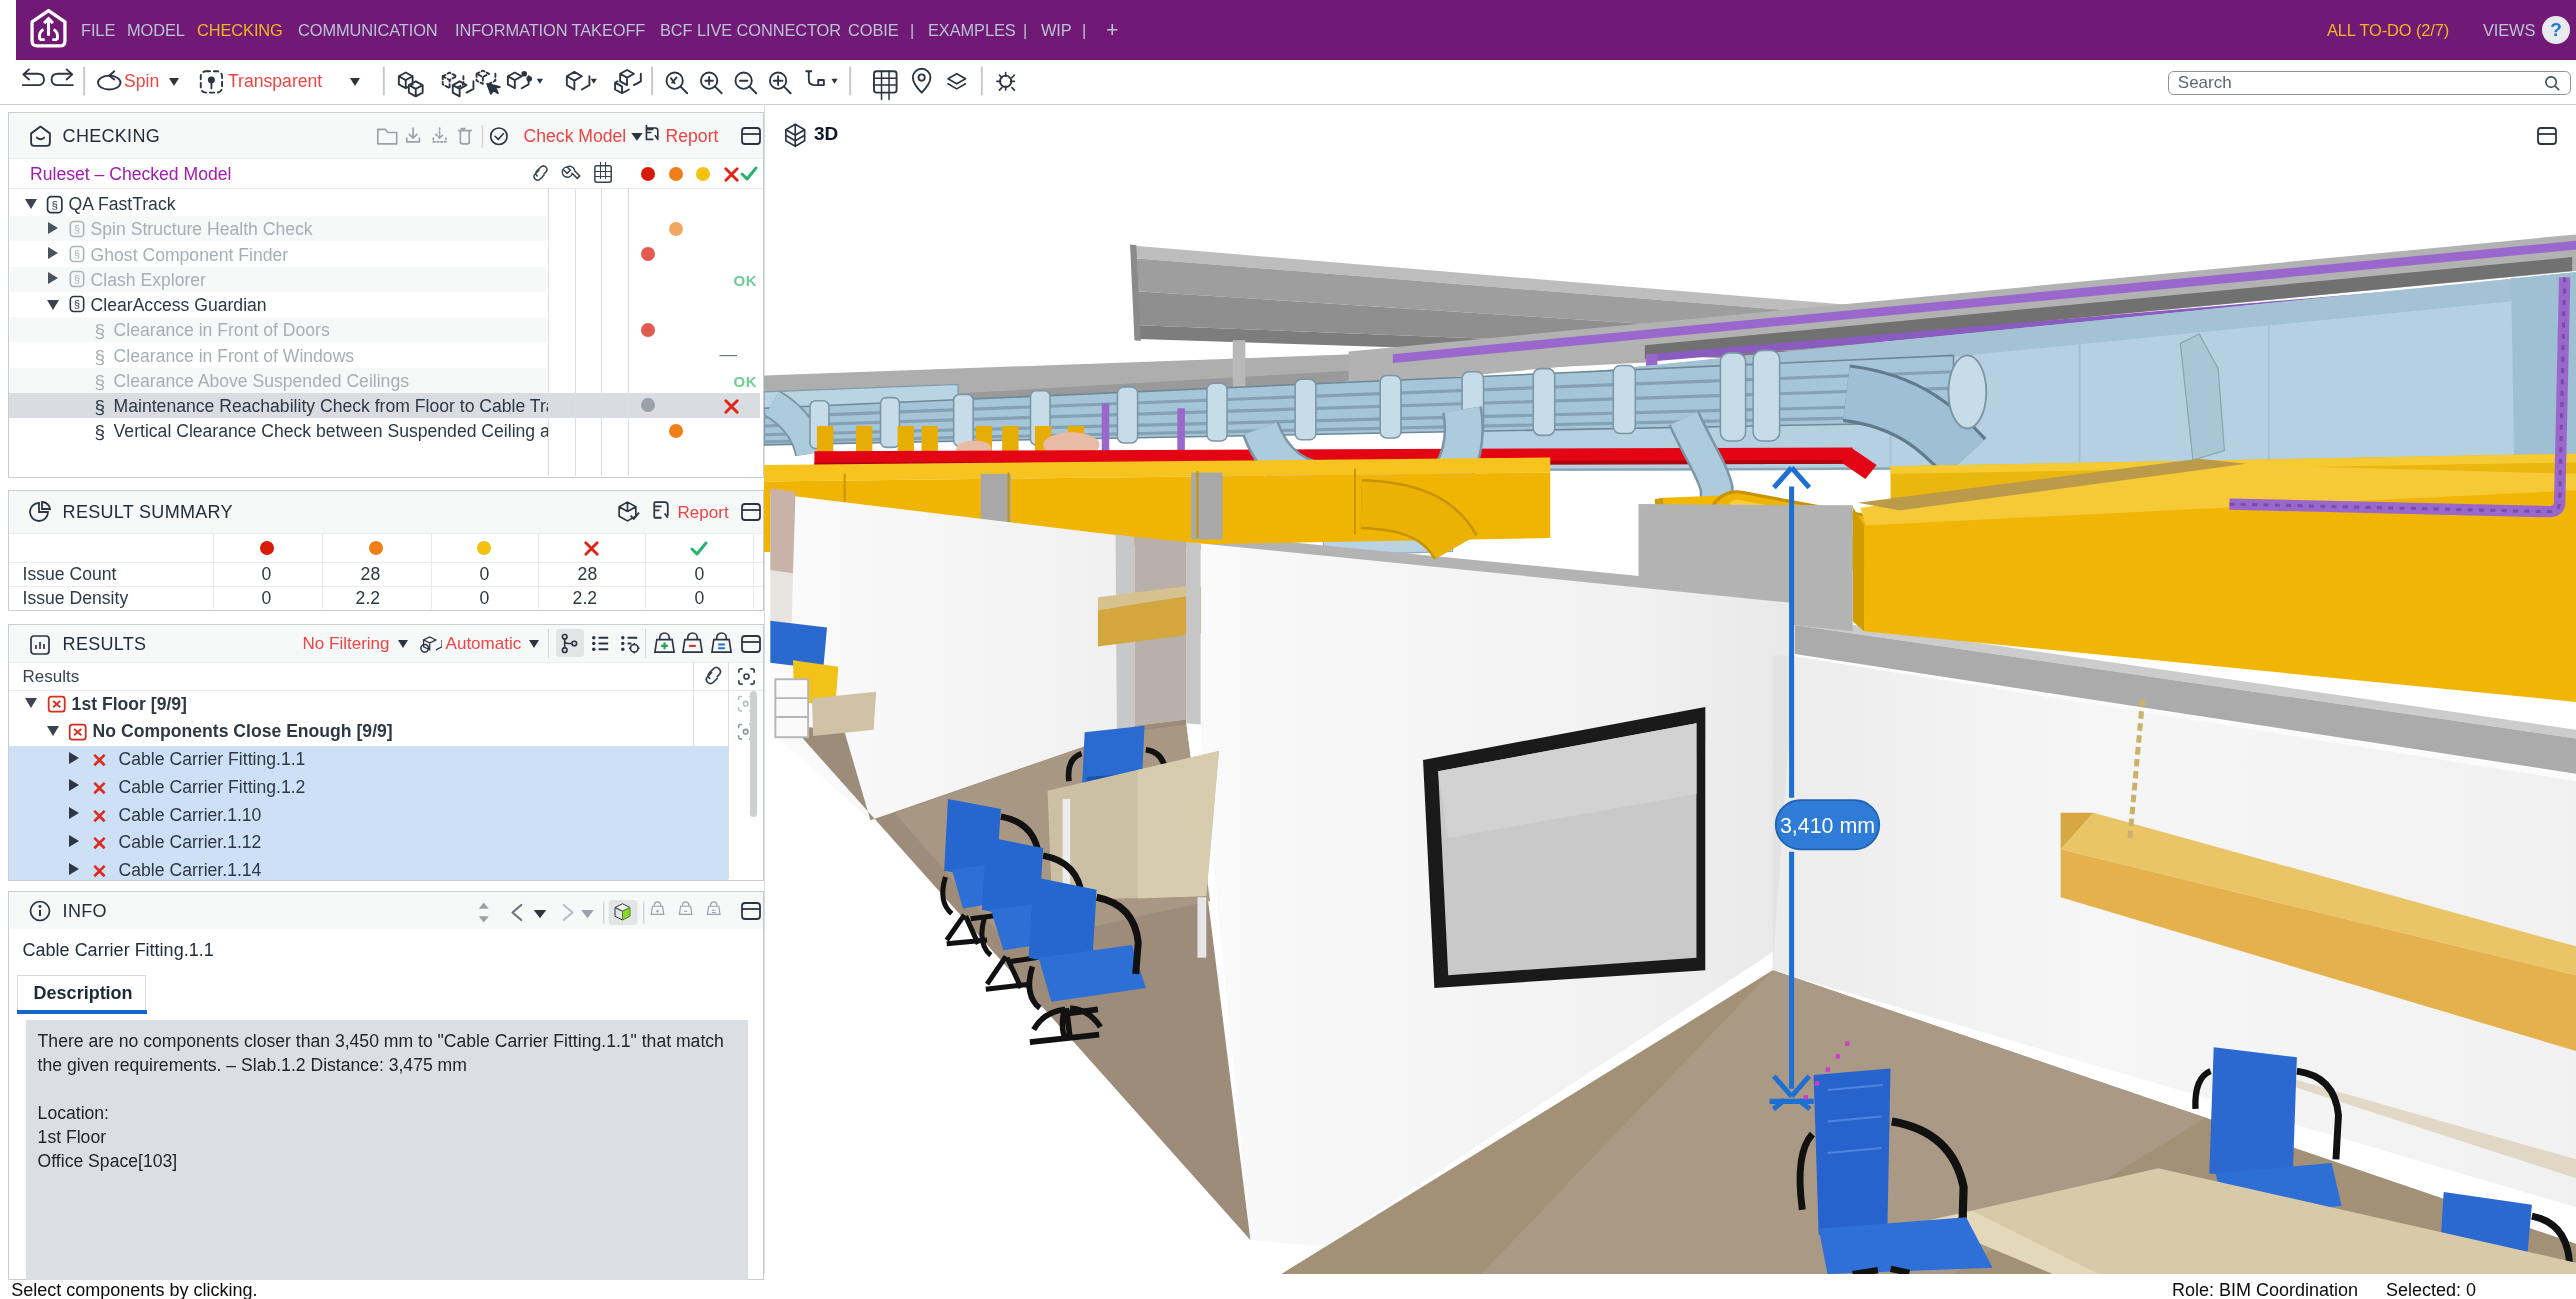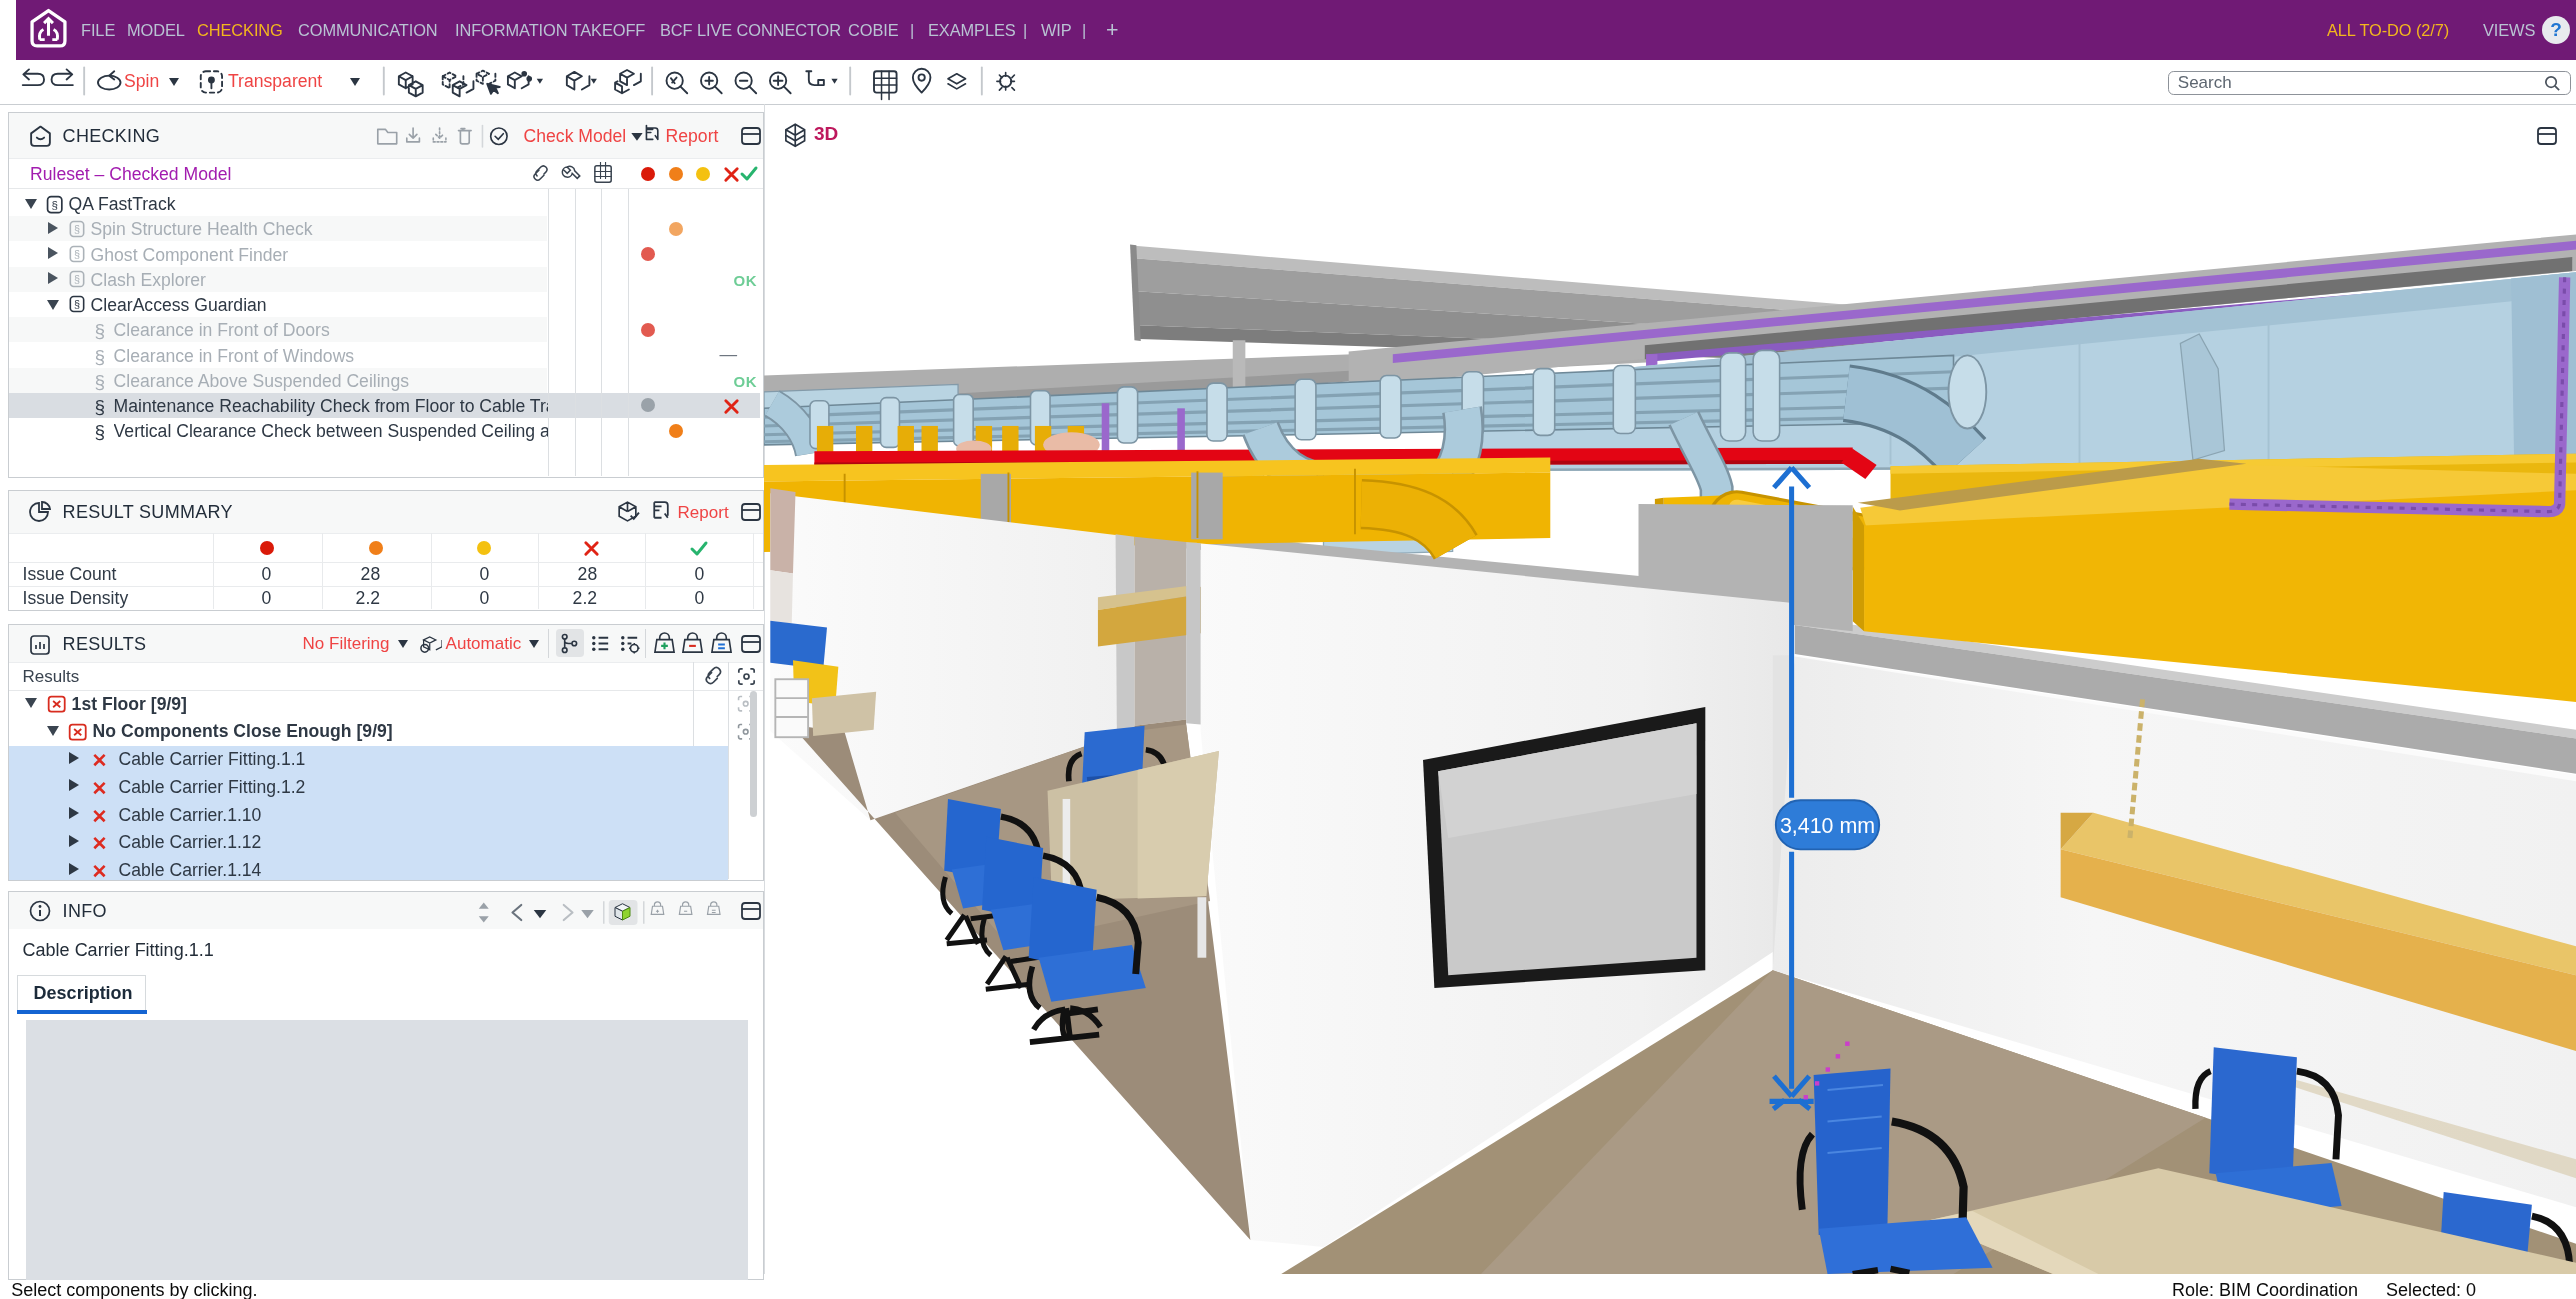--- a/index.html
+++ b/index.html
@@ -403,20 +403,21 @@
 </svg>
 <svg class="icon" style="left:730px;top:7px" width="24" height="24" viewBox="0 0 24 24">
       <rect x="3" y="4" width="18" height="16" rx="3" fill="none" stroke="#2b3542" stroke-width="1.8"></rect>
       <path d="M3 10 l18 0" stroke="#2b3542" stroke-width="1.8"></path>
     </svg>
 <span class="tree" style="left:14px;top:48px;font-size:18px;color:#232d38">Cable Carrier Fitting.1.1</span>
 <div style="position:absolute;left:8.8px;top:83px;width:127px;height:35px;background:#fff;border:1.3px solid #d6dadd;border-bottom:none"></div>
 <span style="position:absolute;left:25px;top:91px;font-size:18px;font-weight:bold;color:#1c2b3a">Description</span>
 <div style="position:absolute;left:8.8px;top:118px;width:130px;height:3.8px;background:#1464d2"></div>
 <div style="position:absolute;left:17.6px;top:128px;width:722px;height:260px;background:#dbdfe4"></div>
+<div style="position:absolute;left:29px;top:137px;width:699px;font-size:17.6px;line-height:24px;color:#20262e">There are no components closer than 3,450 mm to "Cable Carrier Fitting.1.1" that match<br>the given requirements. – Slab.1.2 Distance: 3,475 mm<br><br>Location:<br>1st Floor<br>Office Space[103]</div>
 </div>
 <div style="position:absolute;left:764px;top:104px;width:1.3px;height:1170px;background:#d9dcdf"></div>
 <div id="vp3d">
 <svg width="1812" height="1170" viewBox="1212 165 2876 1857">
 
 <polygon points="1212,596 2620,545 2620,575 1212,645" fill="#aeaeae"></polygon>
 <polygon points="1212,642 2218,584 2220,600 1212,670" fill="#9a9a9a"></polygon>
 
 <polygon points="1800,390 2985,488 2985,504 1800,410" fill="#bdbdbd"></polygon>
 <polygon points="1800,410 2985,504 2985,538 1803,462" fill="#9e9e9e"></polygon>
@@ -642,21 +643,21 @@
         <rect x="2913" y="1673" width="7" height="7"></rect>
         <rect x="2928" y="1653" width="7" height="7"></rect>
 </g>
 <rect x="2818" y="1270" width="164" height="78" rx="39" fill="#2e7cd8" stroke="#2263b2" stroke-width="3"></rect>
 <text x="2900" y="1322" font-size="34" fill="#ffffff" text-anchor="middle" font-family="Liberation Sans">3,410 mm</text>
 </svg>
 <svg class="icon" style="left:17.6px;top:17.6px" width="26.5" height="26.5" viewBox="0 0 24 24">
       <path d="M12 2 l8.5 5 0 10 -8.5 5 -8.5-5 0-10 z M12 2 l0 10 m0 0 l8.5-5 m-8.5 5 l-8.5-5 m8.5 5 l0 10" fill="none" stroke="#2b3542" stroke-width="1.5"></path>
       <path d="M3.5 12 l8.5 5 8.5-5" fill="none" stroke="#2b3542" stroke-width="1.5"></path>
     </svg>
-<span style="position:absolute;left:50px;top:19px;font-size:19px;font-weight:bold;color:#be185d">3D</span>
+<span style="position:absolute;left:50px;top:19px;font-size:19px;font-weight:bold;color:#0f172a">3D</span>
 <svg class="icon" style="left:1771px;top:20px" width="24" height="24" viewBox="0 0 24 24">
       <rect x="3" y="4" width="18" height="16" rx="3" fill="none" stroke="#2b3542" stroke-width="1.8"></rect>
       <path d="M3 10 l18 0" stroke="#2b3542" stroke-width="1.8"></path>
     </svg>
 </div>
 <div id="status">
 <div style="left:11.3px;top:2.5px">Select components by clicking.</div>
 <div style="left:2172px;top:2.5px">Role: BIM Coordination</div>
 <div style="left:2386px;top:2.5px">Selected: 0</div>
 </div>

